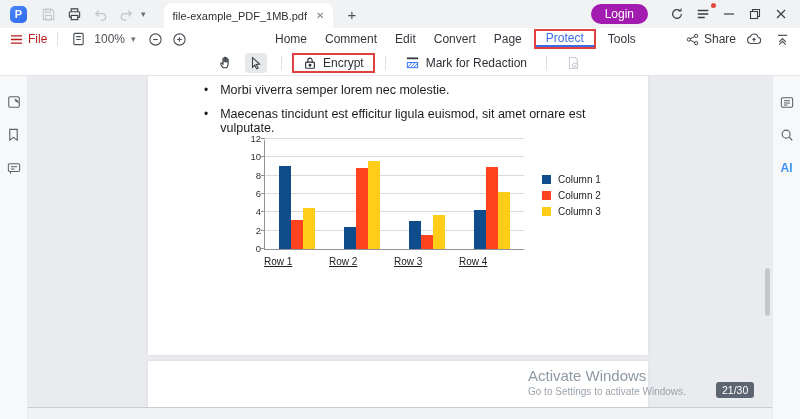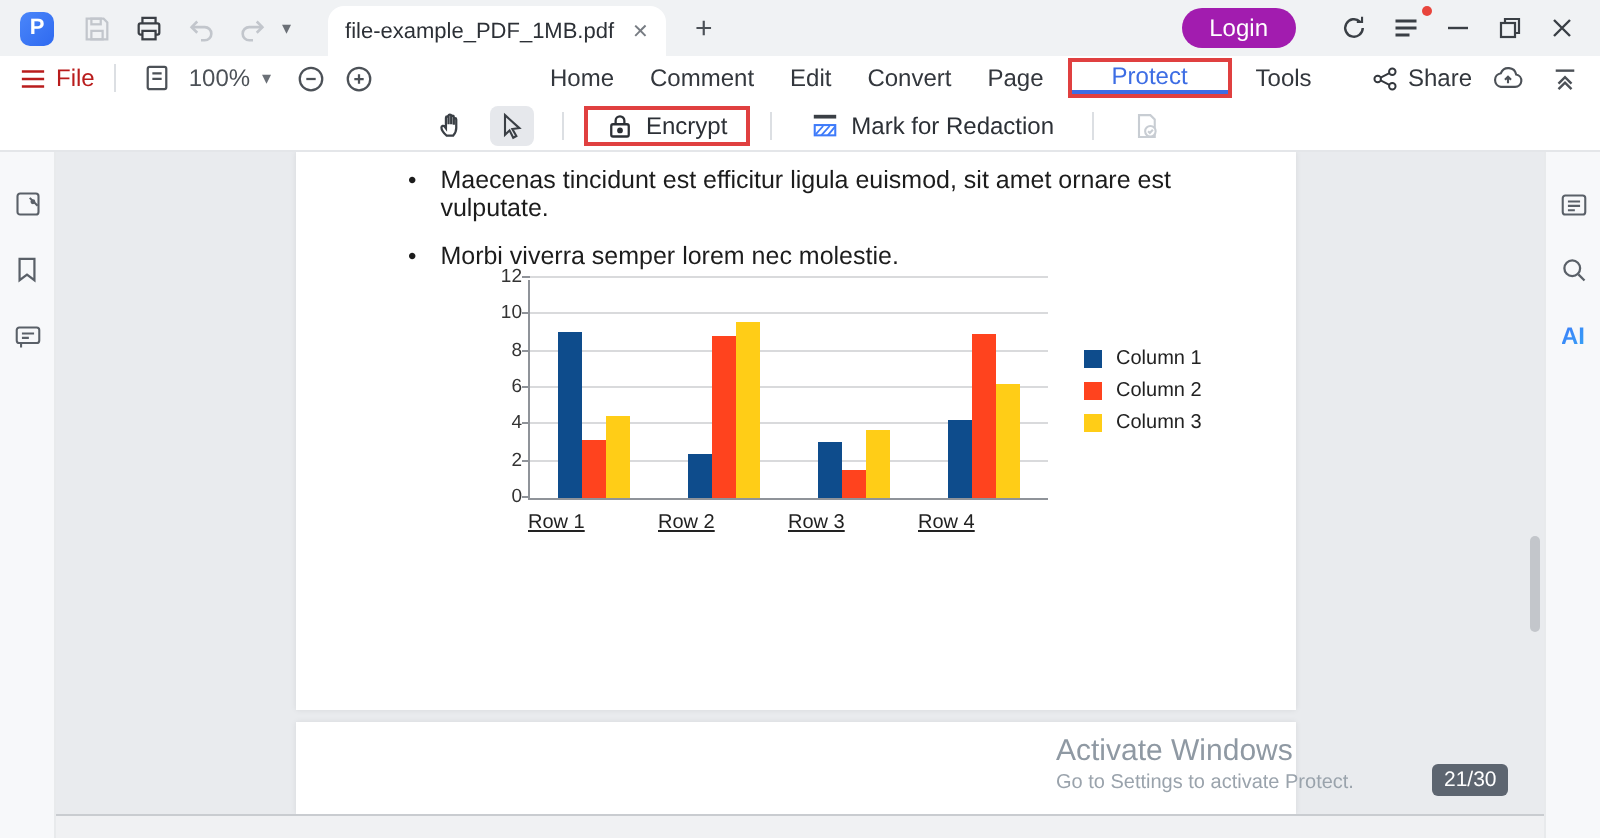--- a/index.html
+++ b/index.html
@@ -27,21 +27,21 @@
 
   
   .menubar { position:relative; display:flex; align-items:center; height:22px; background:#fff; font-size:12px; padding:0 8px 0 10px; }
   .mb-group { display:flex; align-items:center; }
   .mb-file { display:flex; align-items:center; gap:5px; font-weight:normal; color:#b91c1c; }
   .v-div { width:1px; height:14px; background:#dcdfe3; margin:0 10px; }
   .zoom-val { color:#4c5157; margin:0 4px 0 6px; }
   .mb-iconbtn { display:flex; align-items:center; justify-content:center; width:20px; height:18px; color:#4c5157; }
   .menu-tabs { position:absolute; left:266px; top:0; height:22px; display:flex; align-items:center; }
   .menu-tab { padding:2px 9px; color:#33373d; }
-  .menu-tab.active { color:#3d6de4; border:2px solid #e04040; padding:0 20px 2px; box-shadow:inset 0 -2px 0 #3d6de4; margin:0 3px; }
+  .menu-tab.active { color:#3d6de4; border:2px solid #e04040; padding:0 10px 2px; box-shadow:inset 0 -2px 0 #3d6de4; margin:0 3px; }
   .mb-right { margin-left:auto; display:flex; align-items:center; gap:8px; color:#33373d; }
 
   
   .toolbar2 { height:26px; background:#fff; border-bottom:1px solid #e4e6e9; display:flex; align-items:center; justify-content:center; font-size:12px; }
   .t2-icon { width:22px; height:20px; display:flex; align-items:center; justify-content:center; color:#3a3f45; margin:0 4px; border-radius:4px; }
   .t2-icon.selected { background:#e6e8ec; }
   .t2-btn { display:flex; align-items:center; gap:6px; padding:2px 9px; color:#2c3036; }
   .t2-btn.boxed { border:2px solid #e04040; padding:1px 9px; }
   .t2-btn.disabled { color:#c8cdd3; }
 
@@ -287,22 +287,22 @@
             <rect x="1.5" y="2" width="13" height="9" rx="1.5"></rect>
             <path d="M4 13.5V11M4.5 5.5h7M4.5 8h4"></path>
           </svg>
       </div>
     </div>
 
     <div class="content">
 
       <div class="page page1">
         <ul class="bullets">
+            <li>Morbi viverra semper lorem nec molestie.</li>
             <li>Maecenas tincidunt est efficitur ligula euismod, sit amet ornare est vulputate.</li>
-            <li>Morbi viverra semper lorem nec molestie.</li>
           </ul>
 
         <div class="chart">
           <div class="plot">
               <div class="ytick" style="bottom: 0px;"></div>
               <div class="ylabel" style="left: -28px; bottom: -5px;">0</div>
               <div class="gridline" style="bottom: 18.3333px;"></div>
               <div class="ytick" style="bottom: 18.3333px;"></div>
               <div class="ylabel" style="left: -28px; bottom: 13.3333px;">2</div>
               <div class="gridline" style="bottom: 36.6667px;"></div>
@@ -366,21 +366,21 @@
         </div>
       </div>
 
       <div class="page page2"></div>
 
       <div class="v-scrollbar"></div>
       <div class="h-scrollstrip"></div>
 
       <div class="watermark">
         <div class="wm1">Activate Windows</div>
-        <div class="wm2">Go to Settings to activate Protect.</div>
+        <div class="wm2">Go to Settings to activate Windows.</div>
       </div>
 
       <div class="page-badge">21/30</div>
     </div>
 
     <div class="side right">
       <div class="s-icon">
         <svg width="14" height="13" viewBox="0 0 16 15" fill="none" stroke="currentColor" stroke-width="1.2">
             <rect x="1.5" y="2" width="13" height="11" rx="1.5"></rect>
             <path d="M4.5 5.5h7M4.5 8h7M4.5 10.5h4"></path>

